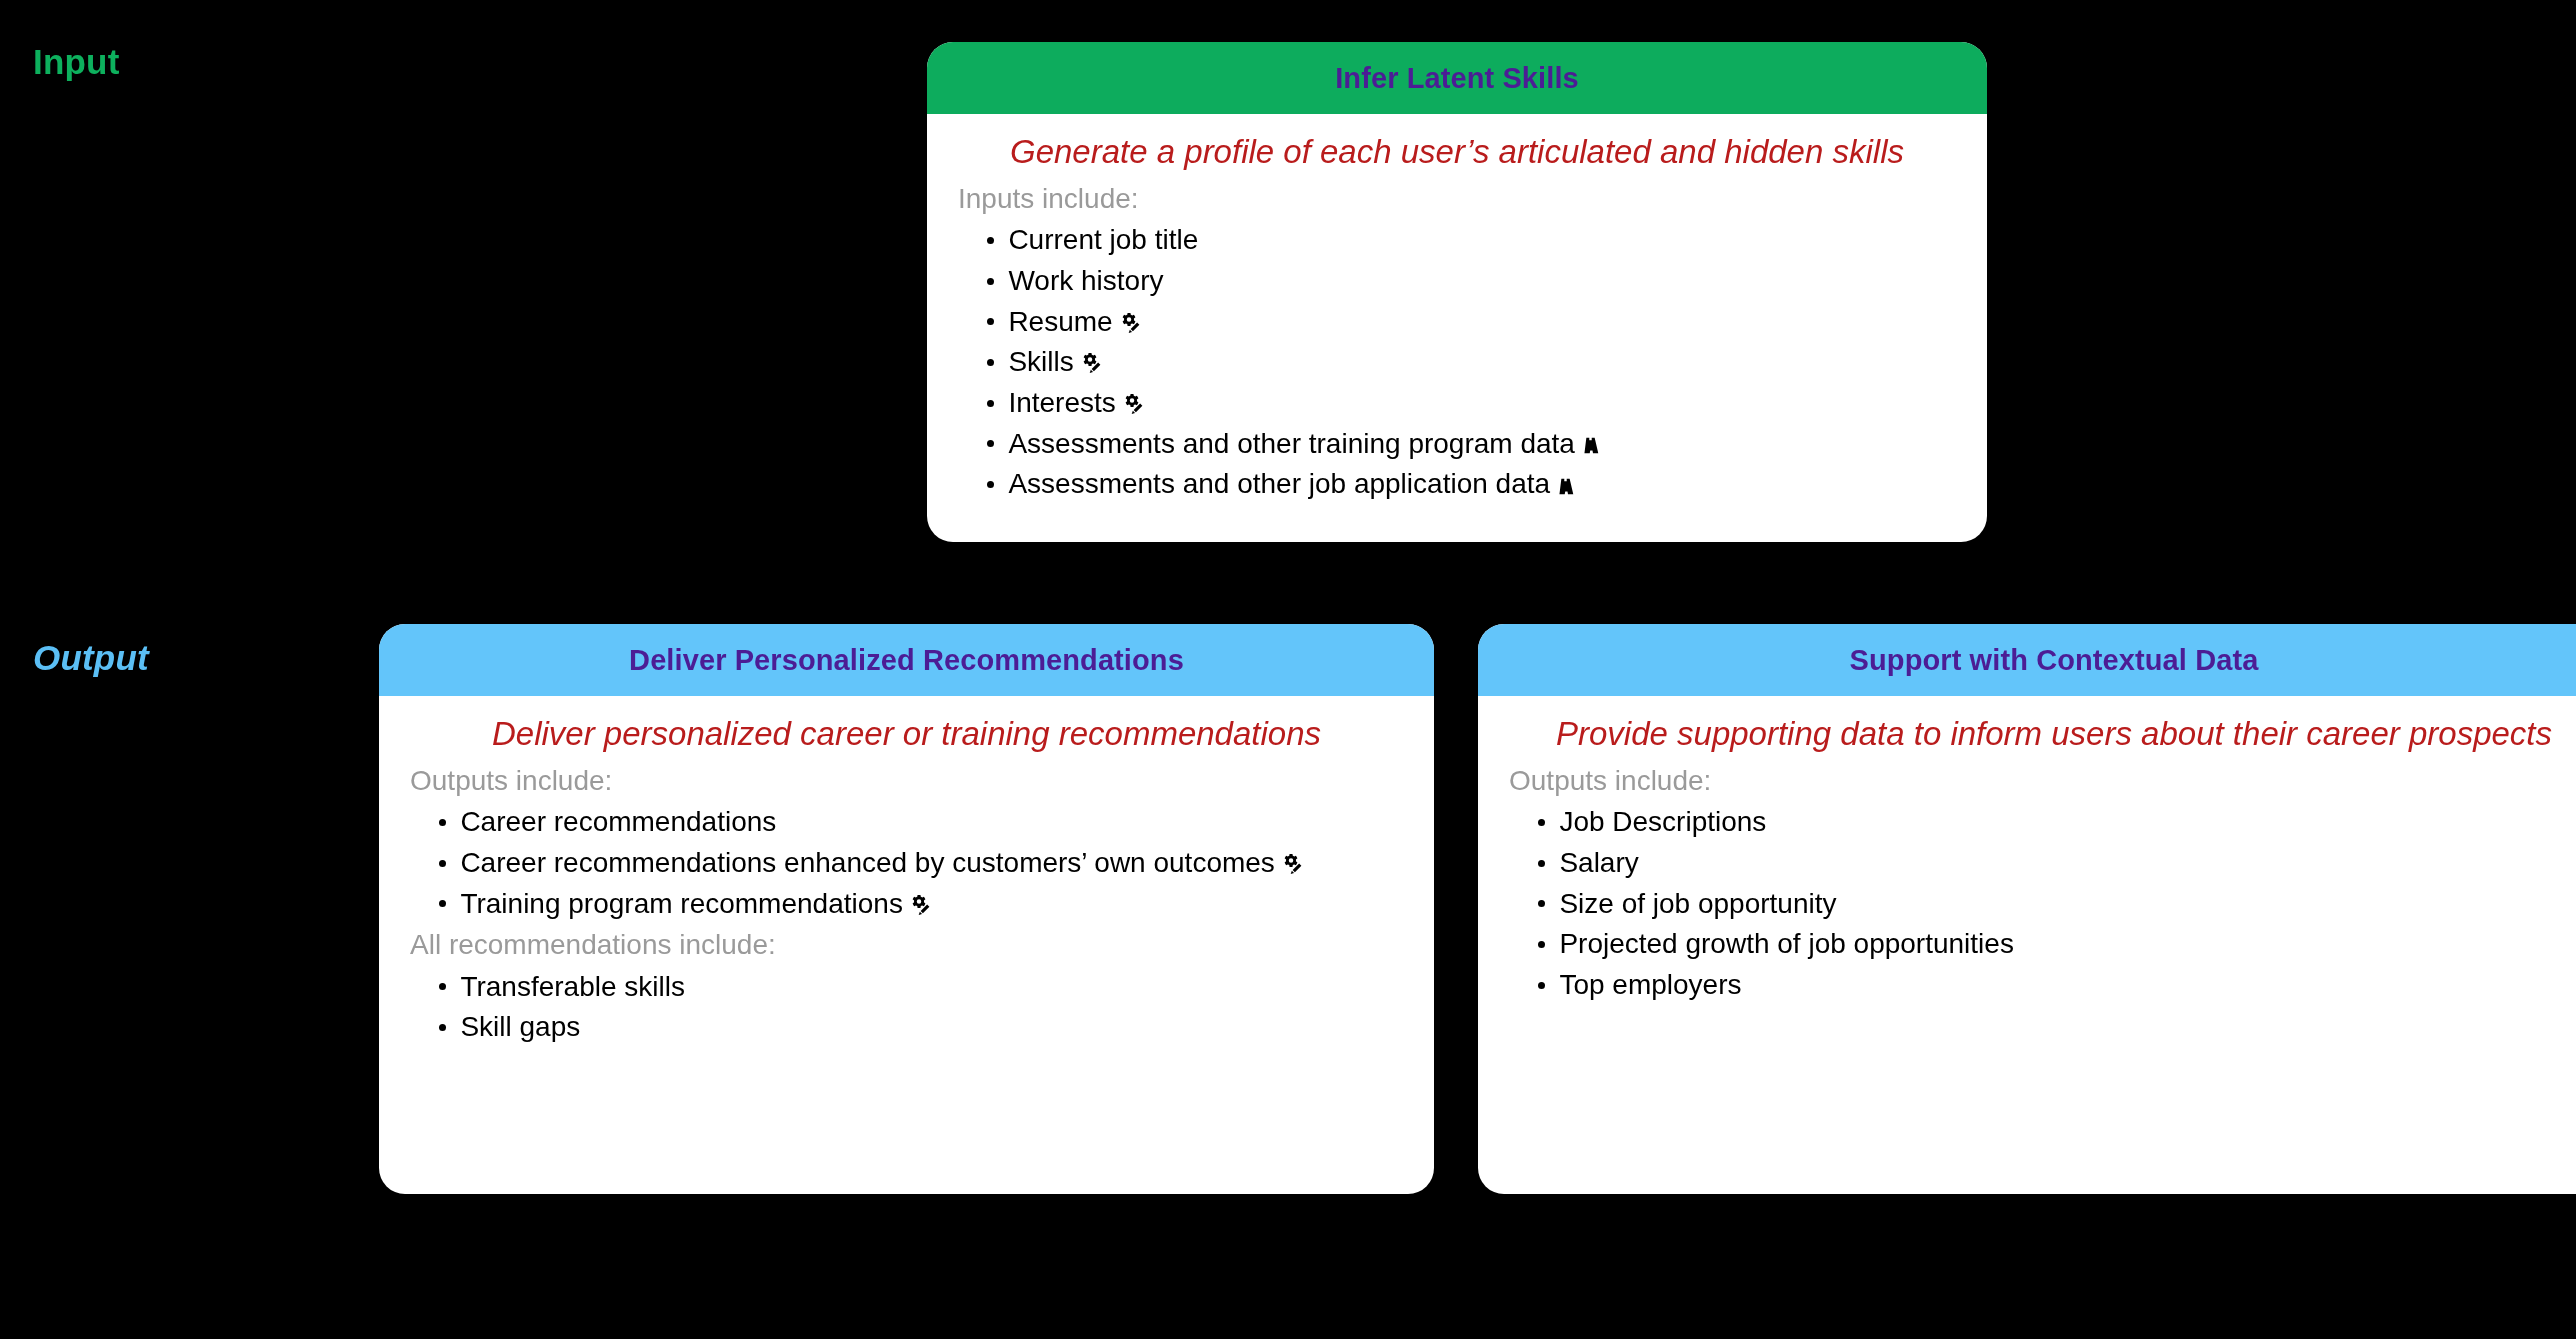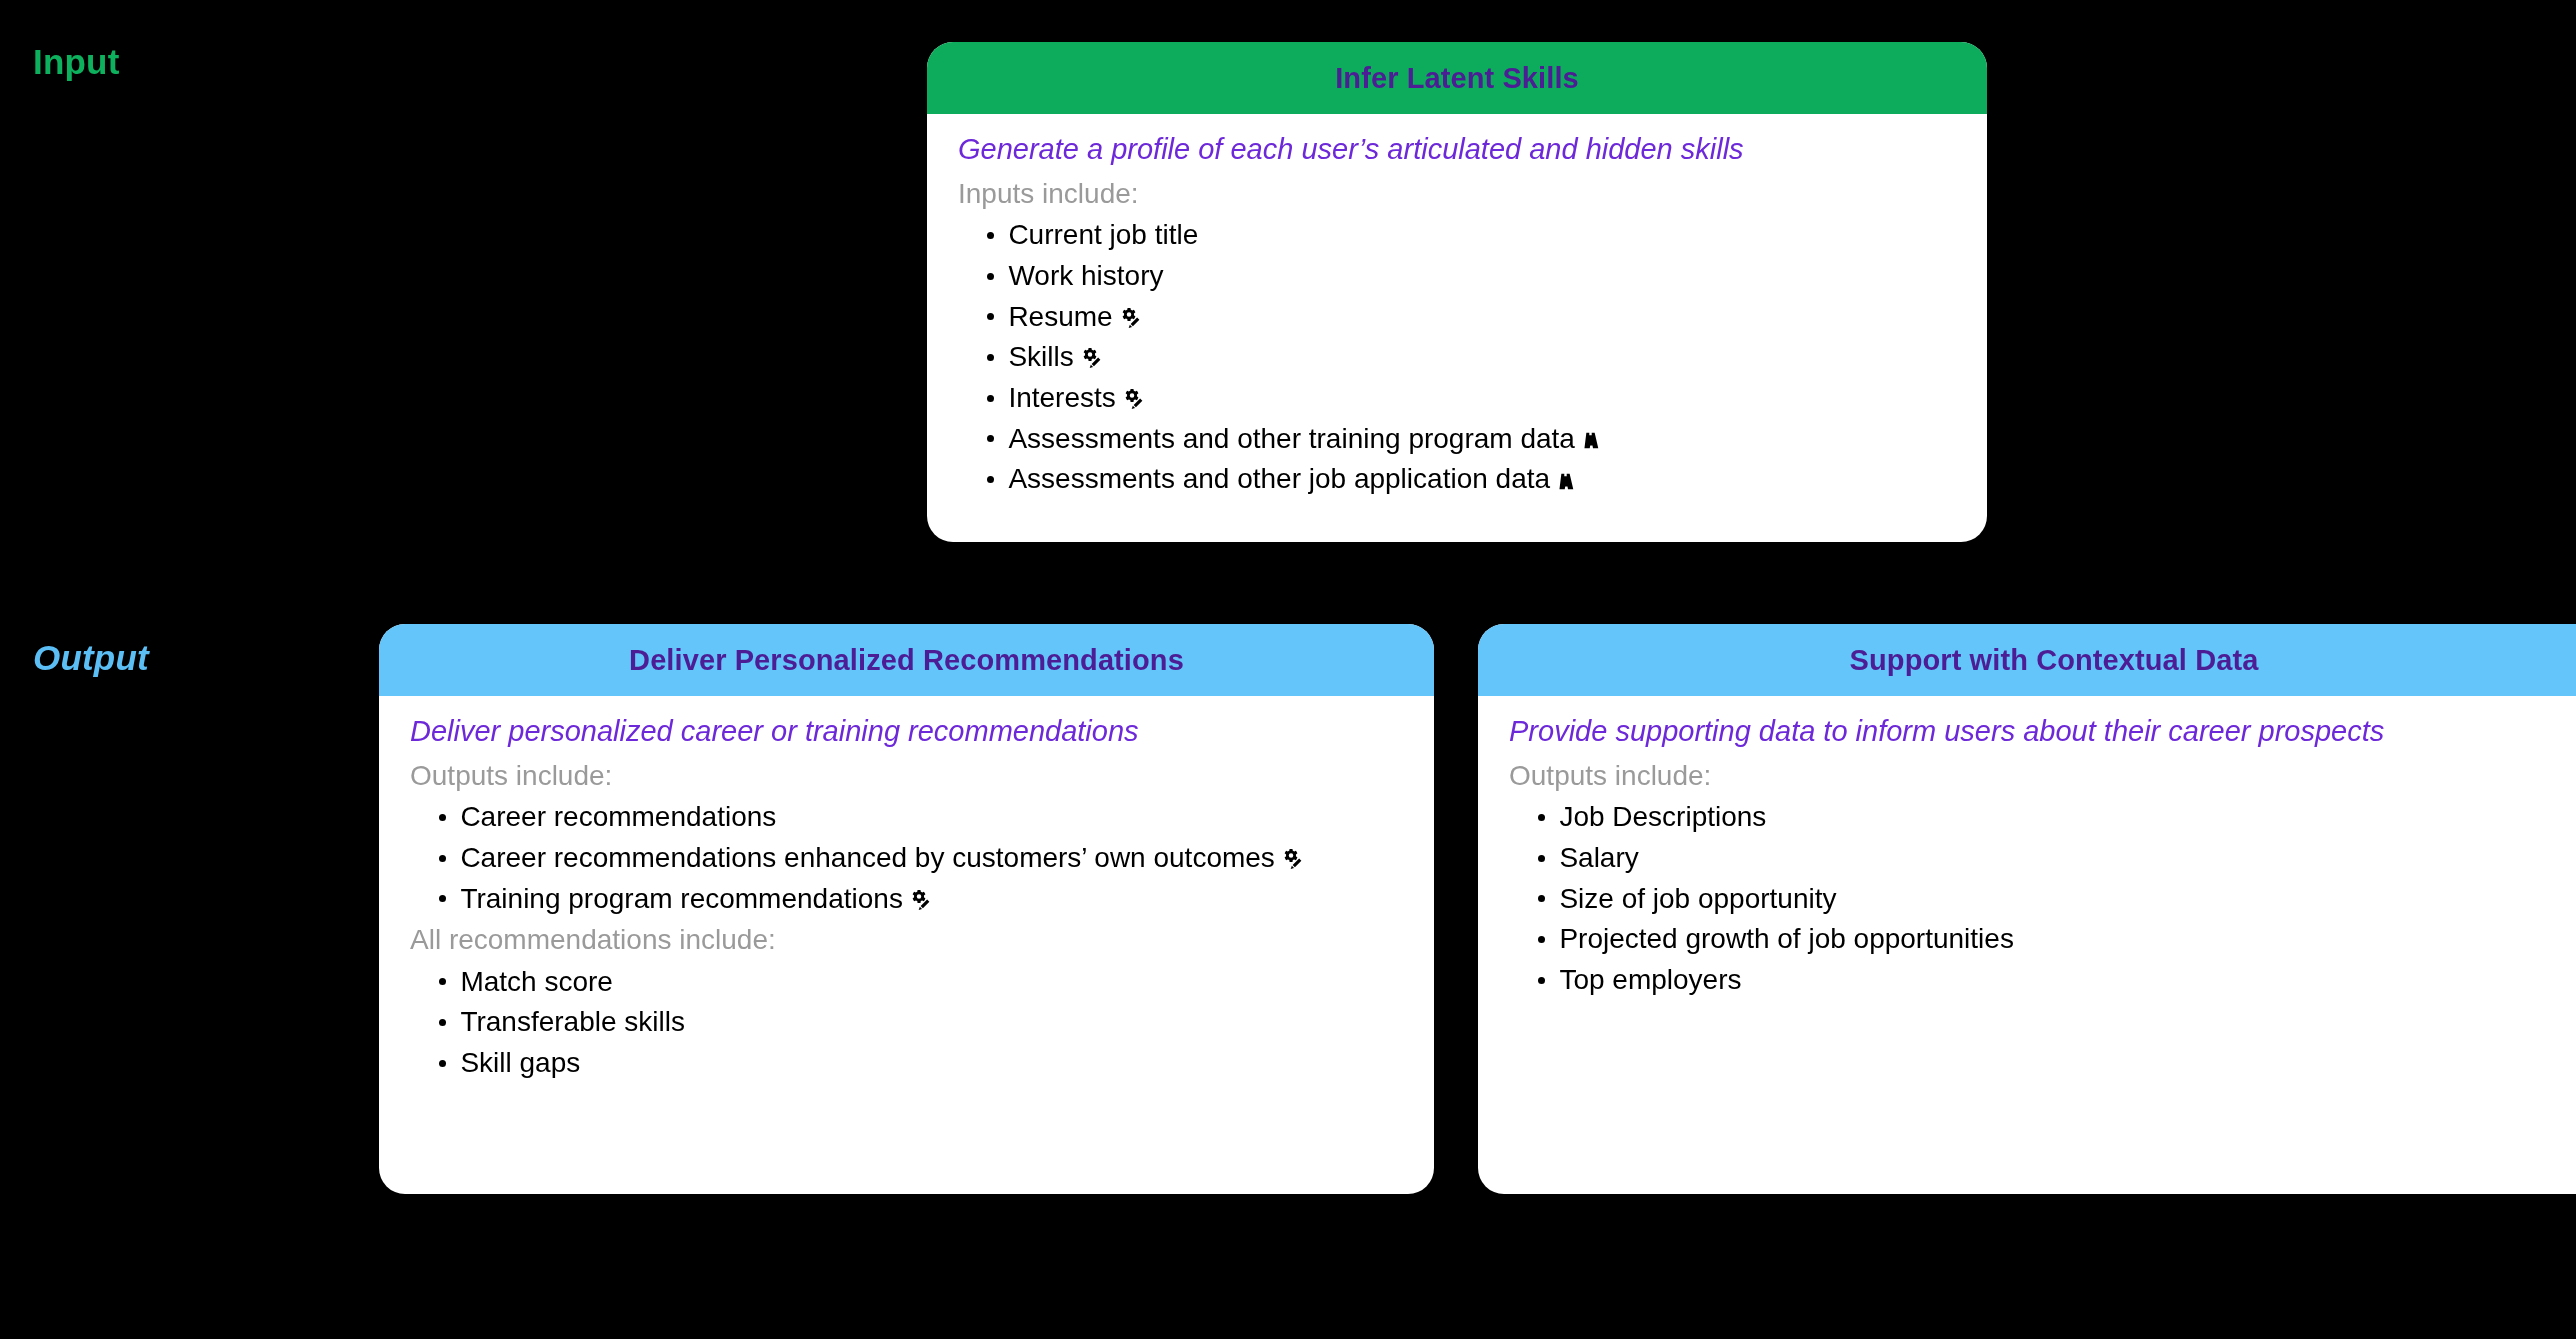--- a/index.html
+++ b/index.html
@@ -51,24 +51,25 @@
     box-sizing: border-box;
   }
   .card-body {
     flex: 1 1 auto;
     padding: 17.3px 31px 19px 31px;
     box-sizing: border-box;
     color: #000000;
   }
   .card-summary {
     font-style: italic;
-    font-size: 29px;
+    font-size: 33px;
     line-height: 1.26;
     margin: 0 0 7.8px 0;
-    color: #6d28d9;
+    color: #b91c1c;
+    text-align: center;
   }
   .card-subhead {
     font-size: 28px;
     line-height: 1.3;
     color: #9A9A9A;
     margin: 0 0 5.2px 0;
   }
   ul.card-list {
     list-style: none;
     margin: 0 0 5.2px 0;
@@ -162,21 +163,20 @@
               <path fill="#000" d="M10.2 2h3.1l.35 2.1c.5.17.97.41 1.4.7l1.98-.82 1.55 2.69-1.6 1.4c.05.3.08.6.08.93s-.03.63-.08.93l1.6 1.4-1.55 2.69-1.98-.82c-.43.29-.9.53-1.4.7L13.3 16h-3.1l-.35-2.1c-.5-.17-.97-.41-1.4-.7l-1.98.82L4.92 11.3l1.6-1.4A6 6 0 0 1 6.44 9c0-.33.03-.63.08-.93l-1.6-1.4L6.47 3.98l1.98.82c.43-.29.9-.53 1.4-.7L10.2 2Zm1.55 4.6a2.4 2.4 0 1 0 0 4.8 2.4 2.4 0 0 0 0-4.8Z"></path>
               <path fill="#000" d="m20.4 12.2 2.4 2.4-6.9 6.9-2.4-2.4 6.9-6.9ZM12.6 19.9l2.4 2.4-3.6 1.2 1.2-3.6Z"></path>
             </svg></span></li>
       <li><span>Training program recommendations</span><span class="li-icon"><svg width="22.5" height="22.5" viewBox="0 0 24 24">
               <path fill="#000" d="M10.2 2h3.1l.35 2.1c.5.17.97.41 1.4.7l1.98-.82 1.55 2.69-1.6 1.4c.05.3.08.6.08.93s-.03.63-.08.93l1.6 1.4-1.55 2.69-1.98-.82c-.43.29-.9.53-1.4.7L13.3 16h-3.1l-.35-2.1c-.5-.17-.97-.41-1.4-.7l-1.98.82L4.92 11.3l1.6-1.4A6 6 0 0 1 6.44 9c0-.33.03-.63.08-.93l-1.6-1.4L6.47 3.98l1.98.82c.43-.29.9-.53 1.4-.7L10.2 2Zm1.55 4.6a2.4 2.4 0 1 0 0 4.8 2.4 2.4 0 0 0 0-4.8Z"></path>
               <path fill="#000" d="m20.4 12.2 2.4 2.4-6.9 6.9-2.4-2.4 6.9-6.9ZM12.6 19.9l2.4 2.4-3.6 1.2 1.2-3.6Z"></path>
             </svg></span></li>
     </ul>
     <p class="card-subhead">All recommendations include:</p>
     <ul class="card-list">
-      <li><span>Match score</span></li>
       <li><span>Transferable skills</span></li>
       <li><span>Skill gaps</span></li>
     </ul>
   </div>
 </div>
 
 <div id="card-support-contextual-data" class="card">
   <div class="card-header">Support with Contextual Data</div>
   <div class="card-body">
     <p class="card-summary">Provide supporting data to inform users about their career prospects</p>

